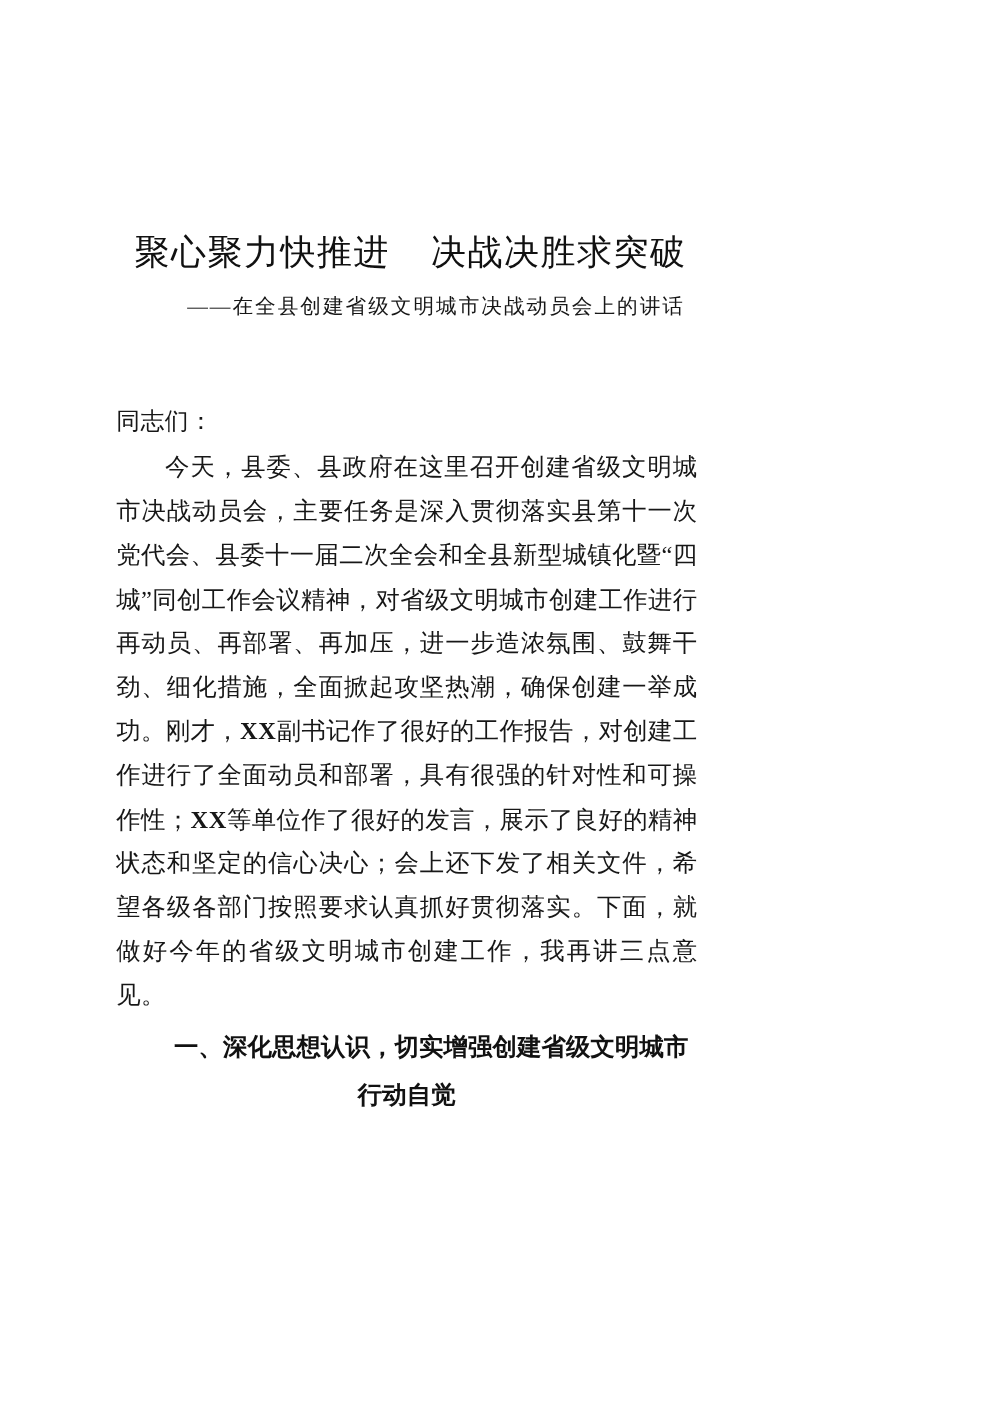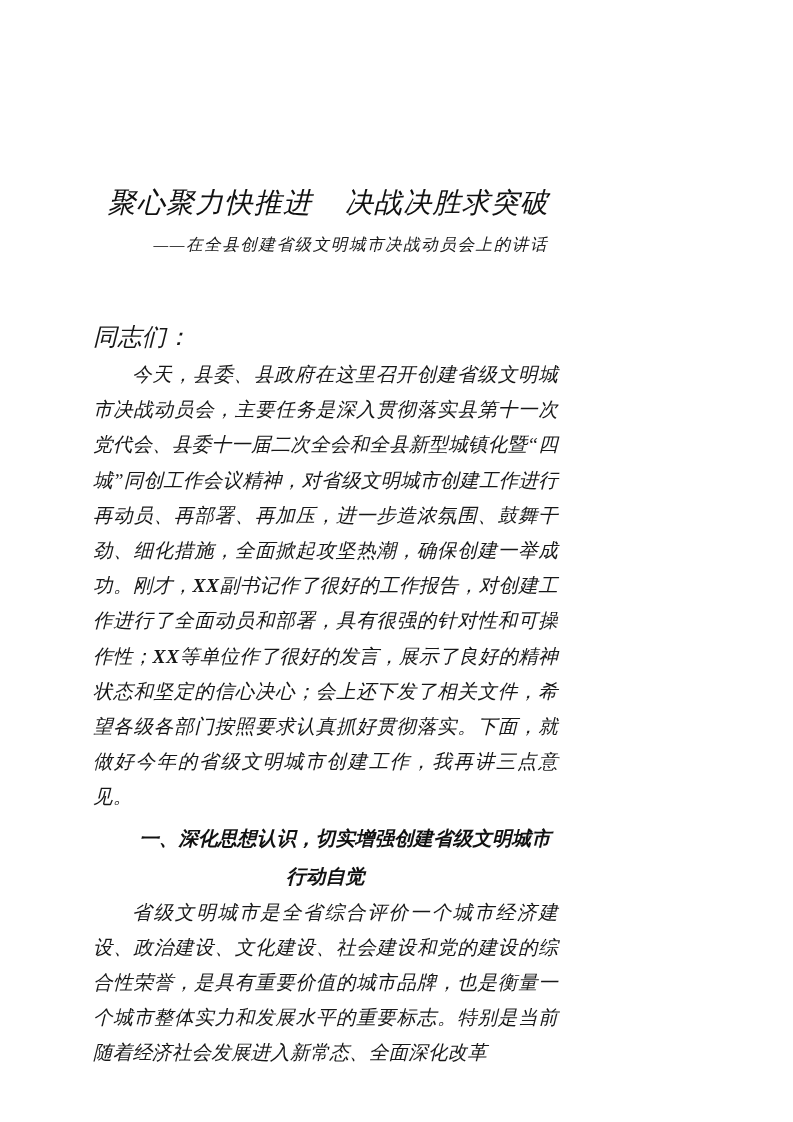--- a/index.html
+++ b/index.html
@@ -16,21 +16,20 @@
     -webkit-font-smoothing: antialiased;
   }
 
   .page {
     position: relative;
     width: 651px;
     height: 1122px;
     box-sizing: border-box;
     padding: 0 93px 0 93px;
     background: #ffffff;
-    font-style: italic;
   }
 
   
   .title-block {
     padding-top: 182px;
     text-align: center;
   }
   .doc-title-line {
     font-family: "Liberation Serif", "DejaVu Serif", serif;
     font-size: 28px;
@@ -59,21 +58,21 @@
     margin-top: 16px;
   }
 
   
   .body-block {
     margin-top: 62px;
   }
 
   .salutation {
     font-family: "Liberation Serif", "DejaVu Serif", serif;
-    font-size: 24px;
+    font-size: 19px;
     line-height: 35px;
     letter-spacing: 0.4px;
     color: #171717;
     margin: 0 0 2px 0;
   }
 
   p.para {
     margin: 0;
     font-family: "Liberation Serif", "DejaVu Serif", serif;
     font-size: 19.5px;
@@ -119,16 +118,15 @@
   </div>
 
   <div class="body-block">
 
     <div class="salutation">同志们：</div>
 
     <p class="para">今天，县委、县政府在这里召开创建省级文明城市决战动员会，主要任务是深入贯彻落实县第十一次党代会、县委十一届二次全会和全县新型城镇化暨“四城”同创工作会议精神，对省级文明城市创建工作进行再动员、再部署、再加压，进一步造浓氛围、鼓舞干劲、细化措施，全面掀起攻坚热潮，确保创建一举成功。刚才，<span class="em">XX</span>副书记作了很好的工作报告，对创建工作进行了全面动员和部署，具有很强的针对性和可操作性；<span class="em">XX</span>等单位作了很好的发言，展示了良好的精神状态和坚定的信心决心；会上还下发了相关文件，希望各级各部门按照要求认真抓好贯彻落实。下面，就做好今年的省级文明城市创建工作，我再讲三点意见。</p>
 
     <h2 class="section-heading">一、深化思想认识，切实增强创建省级文明城市行动自觉</h2>
 
-    <p class="para">省级文明城市是全省综合评价一个城市经济建设、政治建设、文化建设、社会建设和党的建设的综合性荣誉，是具有重要价值的城市品牌，也是衡量一个城市整体实力和发展水平的重要标志。特别是当前随着经济社会发展进入新常态、全面深化改革</p>
 
   </div>
 </div>
 
 </body></html>

